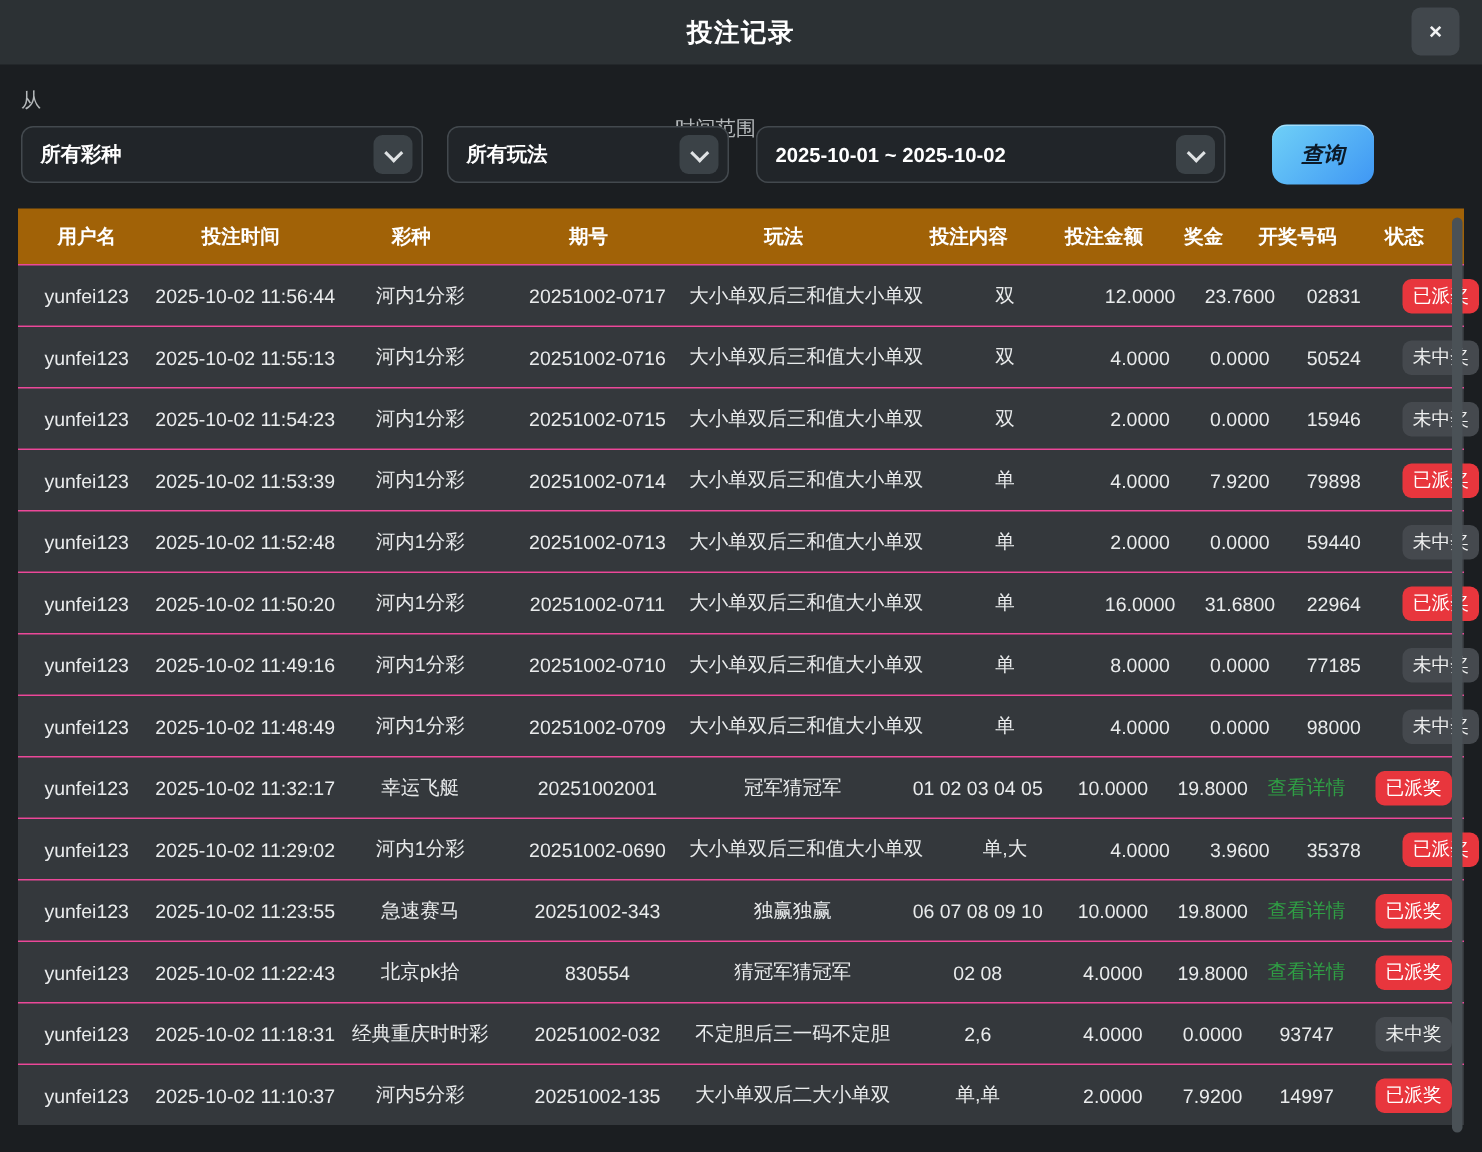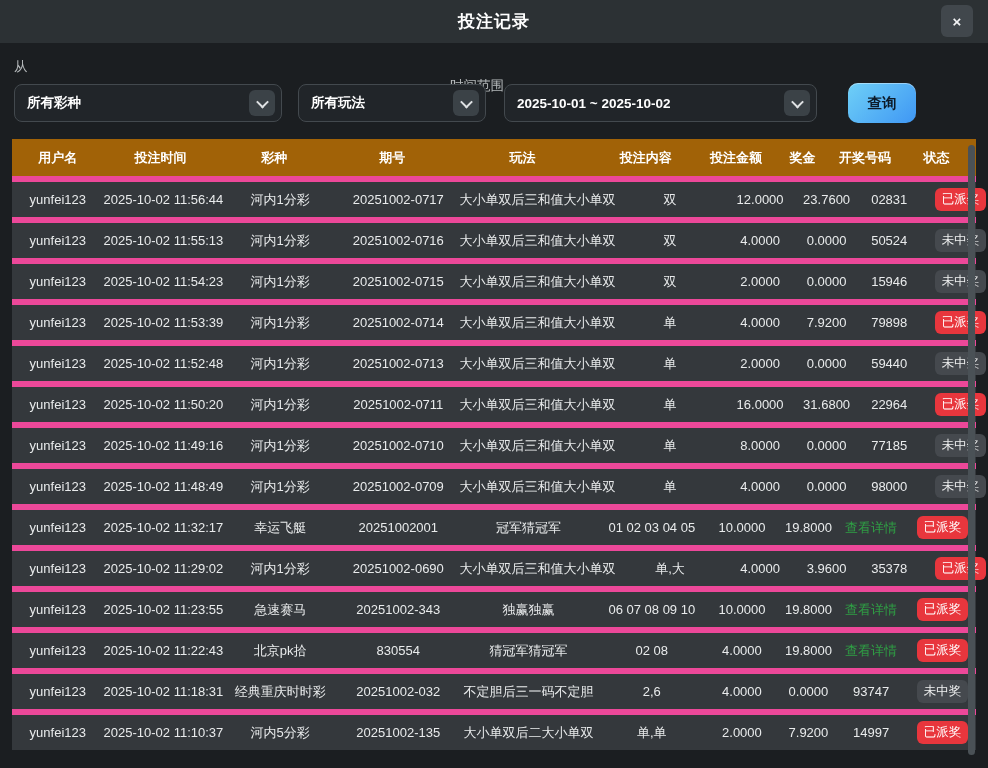--- a/index.html
+++ b/index.html
@@ -47,26 +47,27 @@
     content:""; width:7px; height:7px;
     border-right:2px solid #dfe2e4; border-bottom:2px solid #dfe2e4;
     transform:rotate(45deg) translate(-1px,-1px);
   }
   .query-btn {
     width:68px; height:40px; border:none; border-radius:10px;
     background:linear-gradient(135deg, var(--grad1,#6fd0f7), var(--grad2,#3f97f4));
     box-shadow:inset 0 1px 0 rgba(255,255,255,.4);
     color:#0c1a28; font-size:14.5px; font-weight:bold; cursor:pointer;
     font-family:inherit;
+    font-style:italic;
   }
   
   .table { margin:16px 12px 0 12px; }
   .trow, .thead-row { display:flex; align-items:center; }
   .thead-row { background:#a16207; height:37px; font-weight:bold; color:#ffffff; font-size:13px; }
-  .trow { background:#34383c; height:41px; border-top:6px solid #ec4899; font-size:13px; color:#e9ebec; }
+  .trow { background:#34383c; height:41px; border-top:1px solid #ec4899; font-size:13px; color:#e9ebec; }
   .cell {
     display:flex; align-items:center; justify-content:center;
     white-space:nowrap; overflow:visible; text-align:center;
   }
   .c0 { flex:0 0 9.5%; }  .c1 { flex:0 0 11.8%; } .c2 { flex:0 0 11.8%; }
   .c3 { flex:0 0 12.7%; } .c4 { flex:0 0 14.3%; } .c5 { flex:0 0 11.3%; }
   .c6 { flex:0 0 7.4%; }  .c7 { flex:0 0 6.4%; }  .c8 { flex:0 0 6.6%; }
   .c9 { flex:0 0 8.2%; }
   .badge {
     display:inline-block; padding:4px 7px; border-radius:6px;

